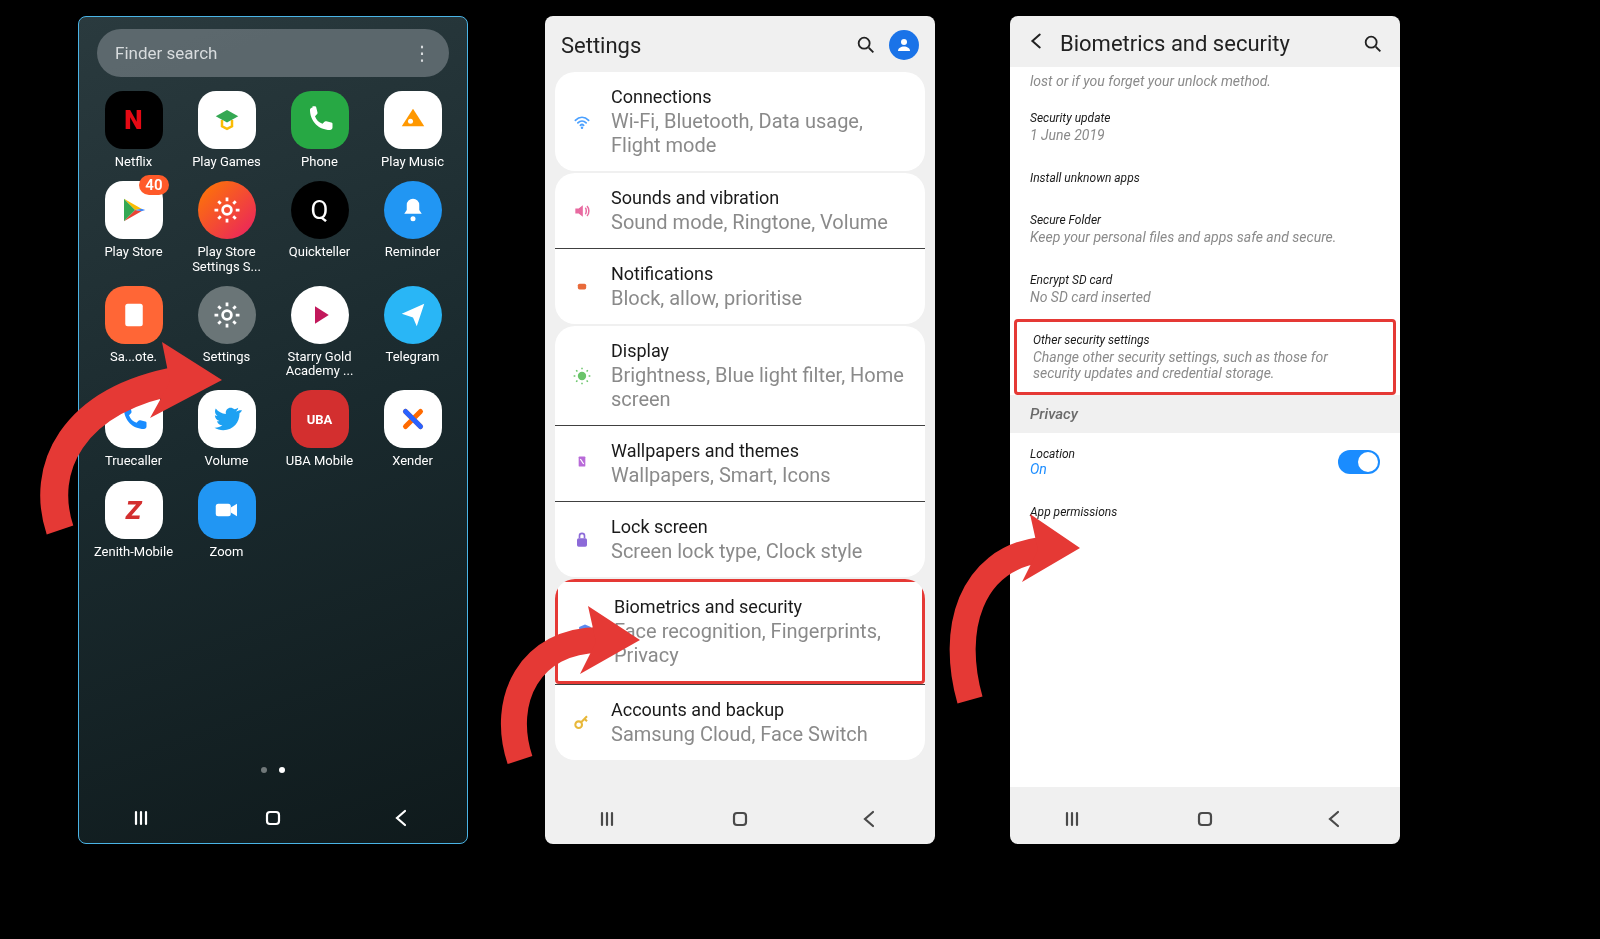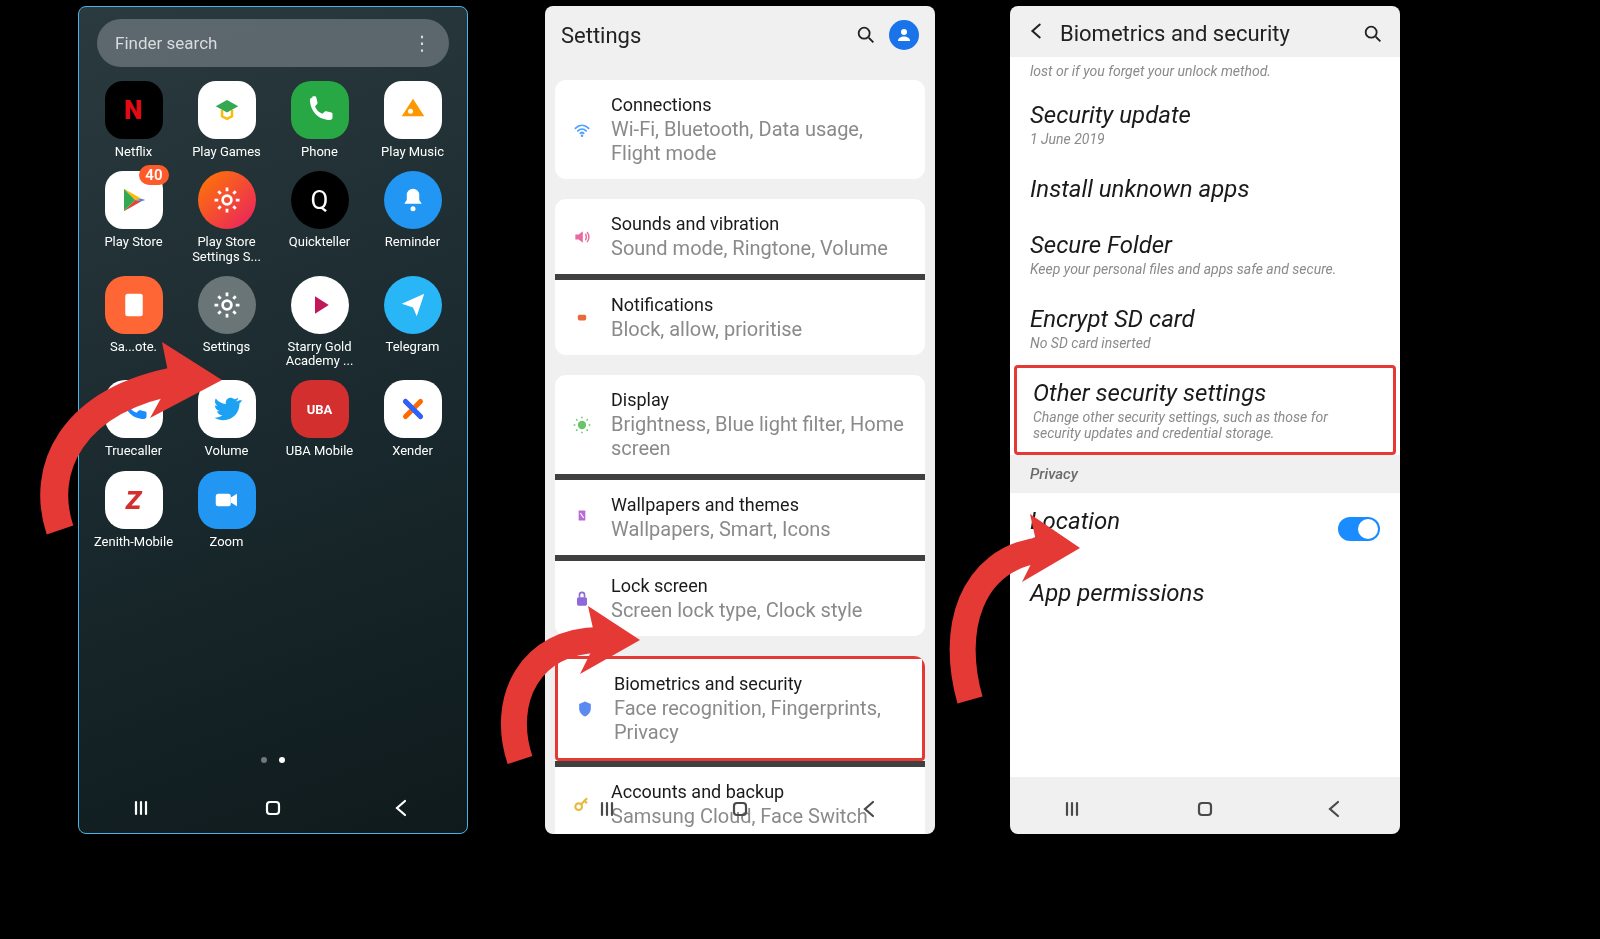--- a/index.html
+++ b/index.html
@@ -1,18 +1,18 @@
 <!DOCTYPE html>
 <html><head>
 <meta charset="utf-8">
 <style>
   * { box-sizing: border-box; margin: 0; padding: 0; font-family: -apple-system, BlinkMacSystemFont, "Segoe UI", Roboto, sans-serif; }
   body { background: #000; width: 1600px; height: 939px; position: relative; overflow: hidden; }
   
-  .phone { position: absolute; width: 390px; height: 828px; background: #fff; border-radius: 8px; overflow: hidden; top: 6px; }
+  .phone { position: absolute; width: 390px; height: 828px; background: #fff; border-radius: 8px; overflow: hidden; top: 16px; }
   .phone1 { left: 78px; background: linear-gradient(160deg, #2a3a3e 0%, #1a2a2e 50%, #0f1a1c 100%); border: 1px solid #4ab4e6; }
   .phone2 { left: 545px; background: #f0f0f0; }
   .phone3 { left: 1010px; background: #f0f0f0; }
 
   
   .search-bar { margin: 12px 18px 10px; height: 48px; background: rgba(110,120,125,0.75); border-radius: 24px; display: flex; align-items: center; padding: 0 18px; color: #d8dcde; font-size: 17px; justify-content: space-between; }
   .search-more { font-size: 20px; letter-spacing: -1px; }
   .app-grid { display: grid; grid-template-columns: repeat(4, 1fr); gap: 12px 4px; padding: 4px 10px; }
   .app { display: flex; flex-direction: column; align-items: center; text-align: center; }
   .app-icon { width: 58px; height: 58px; border-radius: 18px; display: flex; align-items: center; justify-content: center; font-size: 26px; position: relative; }
@@ -29,33 +29,33 @@
   .nav-btn { width: 28px; height: 28px; display: flex; align-items: center; justify-content: center; }
 
   
   .header { display: flex; align-items: center; padding: 14px 16px 10px; font-size: 22px; color: #222; gap: 12px; }
   .header .title { flex: 1; font-weight: 400; }
   .header .search-ic { width: 22px; height: 22px; }
   .header .avatar { width: 30px; height: 30px; border-radius: 50%; background: #1a73e8; display: flex; align-items: center; justify-content: center; color: #fff; font-size: 16px; }
   .header .back { width: 22px; }
   
   
-  .card { background: #fff; border-radius: 11px; margin: 20px 10px; overflow: hidden; }
+  .card { background: #fff; border-radius: 20px; margin: 2px 10px; overflow: hidden; }
   .setitem { display: flex; align-items: center; padding: 14px 16px; gap: 18px; }
-  .setitem + .setitem { border-top: 6px solid #404040; }
+  .setitem + .setitem { border-top: 1px solid #404040; }
   .seticon { width: 22px; height: 22px; display: flex; align-items: center; justify-content: center; font-size: 16px; }
   .settext { flex: 1; }
   .settitle { font-size: 18px; color: #1a1a1a; }
   .setsub { font-size: 20px; color: #8a8a8a; margin-top: 2px; }
   .highlight { border: 3px solid #e53935; border-radius: 4px; }
 
   
   .p3-body { background: #fff; height: calc(100% - 108px); overflow: hidden; font-style: italic; }
   .p3-item { padding: 14px 20px; }
-  .p3-title { font-size: 24px; color: #1a1a1a; }
+  .p3-title { font-size: 12px; color: #1a1a1a; }
   .p3-sub { font-size: 14px; color: #8a8a8a; margin-top: 2px; }
   .p3-section { background: #f0f0f0; padding: 10px 20px; font-size: 15px; color: #6a6a6a; font-weight: 500; }
   .p3-item.withtoggle { display: flex; align-items: center; justify-content: space-between; }
   .toggle { width: 42px; height: 24px; background: #1a8cff; border-radius: 12px; position: relative; }
   .toggle::after { content: ""; position: absolute; right: 2px; top: 2px; width: 20px; height: 20px; border-radius: 50%; background: #fff; }
   .p3-highlight { border: 3px solid #e53935; border-radius: 4px; margin: 0 4px; padding: 11px 16px; }
   .on-text { color: #1a8cff; font-size: 14px; }
 
   
   .arrow { position: absolute; pointer-events: none; }

